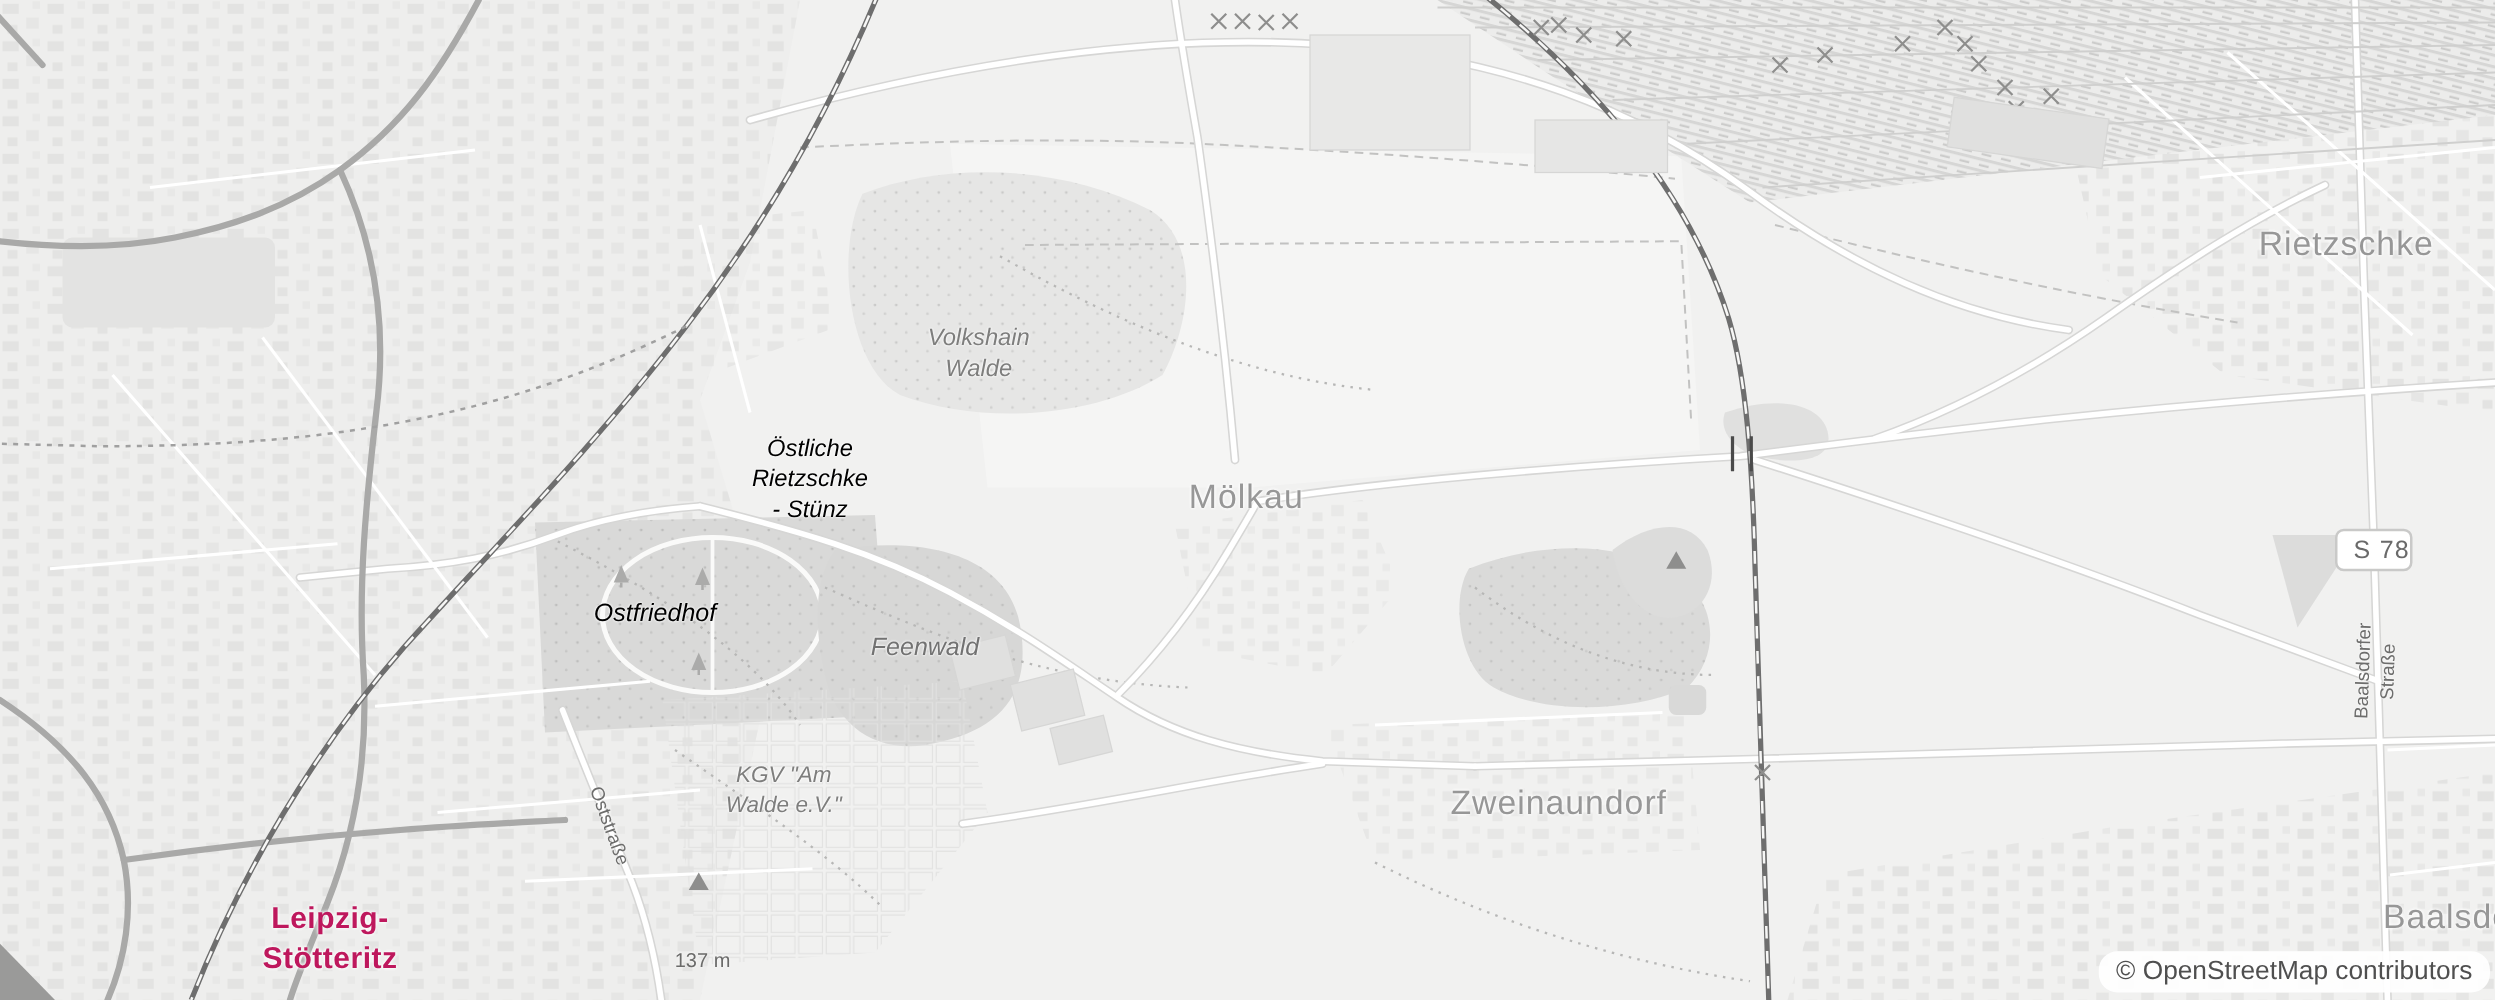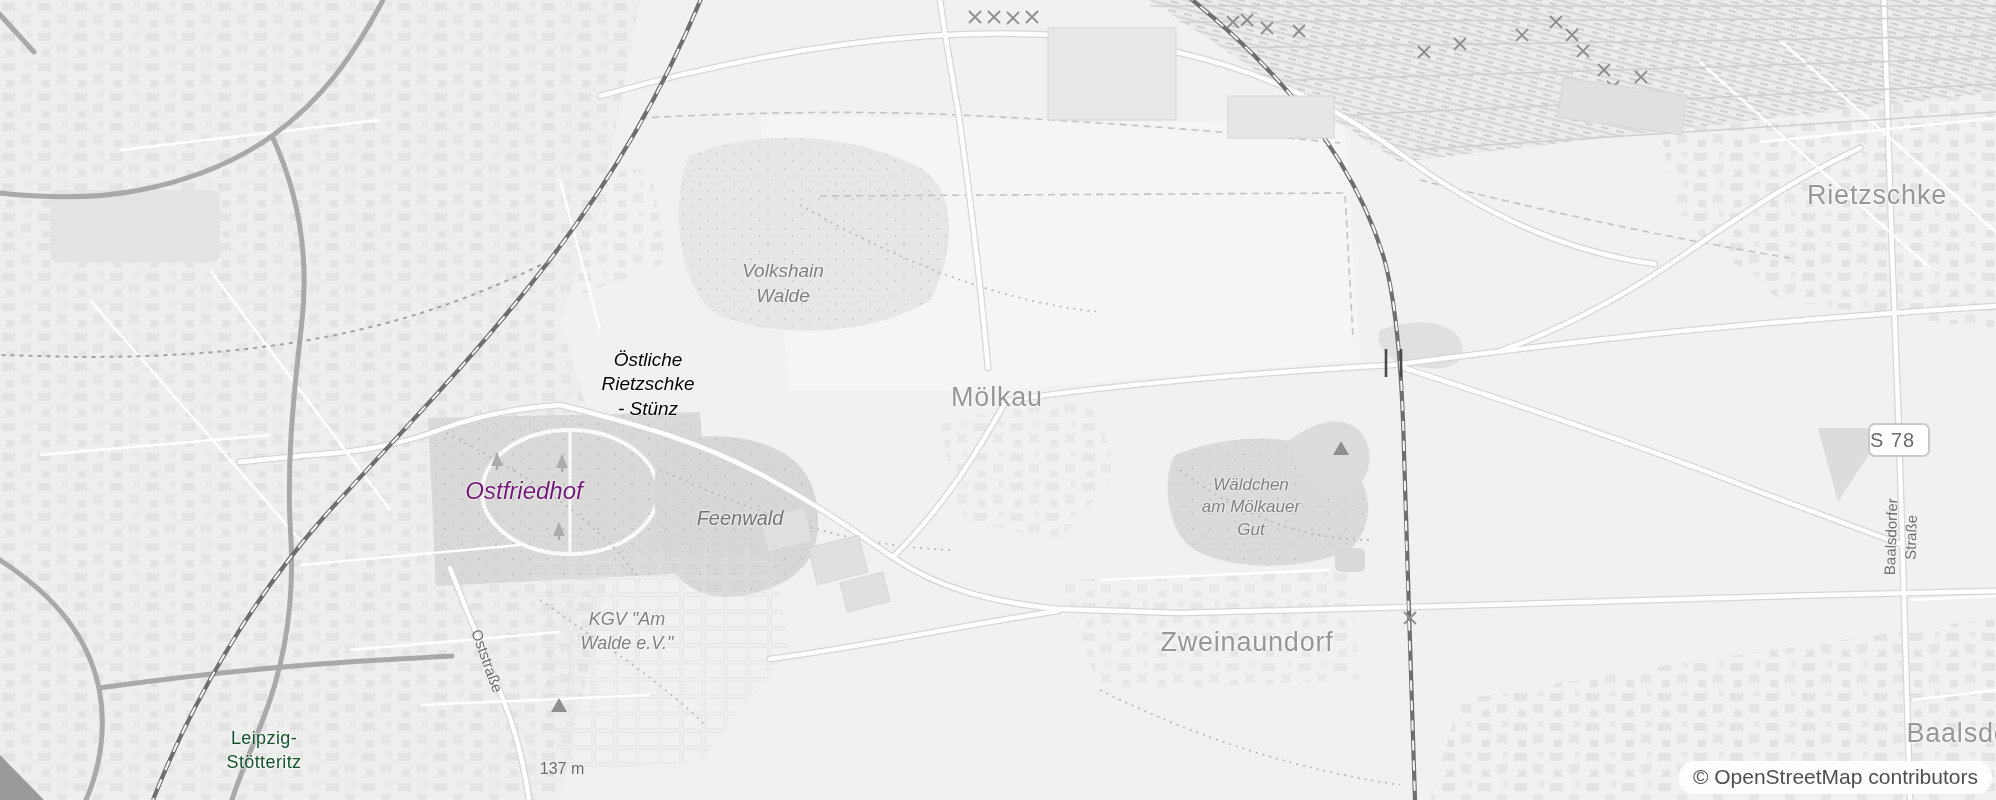--- a/index.html
+++ b/index.html
@@ -20,43 +20,43 @@
     pointer-events:none;
     line-height:1.32;
   }
   .place{
     color:#979797;
     font-size:27px;
     letter-spacing:0.8px;
     text-shadow:0 0 3px #ffffff,0 0 3px #ffffff;
   }
   .place-bold{
-    color:#14532d;
-    font-size:18px;
-    font-weight:normal;
+    color:#be185d;
+    font-size:24px;
+    font-weight:bold;
     letter-spacing:0.4px;
     text-shadow:0 0 3px #ffffff,0 0 3px #ffffff;
   }
   .nature{
     color:#7e7e7d;
     font-style:italic;
     text-shadow:0 0 2px #ffffff,0 0 2px #ffffff;
   }
   .big-nature{font-size:19px;line-height:1.28;color:#000000;margin-left:31px;}
   .street{
     color:#6d6d6c;
     font-size:15px;
     text-shadow:0 0 2px #ffffff;
   }
   .elev{color:#6b6b6a;font-size:16px;text-shadow:0 0 2px #fff;margin-top:32px;}
   #shield{
     position:absolute;left:1868px;top:423px;width:62px;height:34px;
     background:#ffffff;border:2px solid #c9c9c8;border-radius:7px;
     box-sizing:border-box;
-    display:flex;align-items:center;justify-content:flex-start;
+    display:flex;align-items:center;justify-content:flex-end;
     font-size:20px;color:#6a6a6a;letter-spacing:1px;
   }
   #attribution{
     position:absolute;right:4px;bottom:6px;
     background:rgba(255,255,255,0.92);
     border-radius:15px;
     padding:4px 14px 5px 14px;
     font-size:21px;color:#4f4f4f;
   }
 </style>
@@ -272,27 +272,24 @@
   <div class="lbl place" style="left:1247px;top:643px;">Zweinaundorf</div>
   <div class="lbl place" style="left:1958px;top:734px;">Baalsdo</div>
   <div class="lbl place-bold" style="left:264px;top:751px;">Leipzig-
 Stötteritz</div>
 
   <div class="lbl nature big-nature" style="left:617px;top:384px;">Östliche
 Rietzschke
 - Stünz</div>
   <div class="lbl nature" style="left:783px;top:283px;font-size:19px;">Volkshain
 Walde</div>
-  <div class="lbl nature" style="left:524px;top:491px;font-size:24px;color:#701a75;">Ostfriedhof</div>
+  <div class="lbl nature" style="left:524px;top:491px;font-size:20px;color:#000000;">Ostfriedhof</div>
   <div class="lbl nature" style="left:740px;top:518px;font-size:20px;color:#727272;">Feenwald</div>
   <div class="lbl nature" style="left:627px;top:632px;font-size:18px;">KGV "Am
 Walde e.V."</div>
-  <div class="lbl nature" style="left:1251px;top:508px;font-size:17px;">Wäldchen
-am Mölkauer
-Gut</div>
 
   <div class="lbl street" style="left:487px;top:661px;transform:translate(-50%,-50%) rotate(70deg);">Oststraße</div>
   <div class="lbl street" style="left:1901px;top:537px;transform:translate(-50%,-50%) rotate(-88deg);">Baalsdorfer Straße</div>
 
   <div class="lbl elev" style="left:562px;top:737px;">137 m</div>
 
   <div id="shield">
     <span>S 78</span>
   </div>
 

